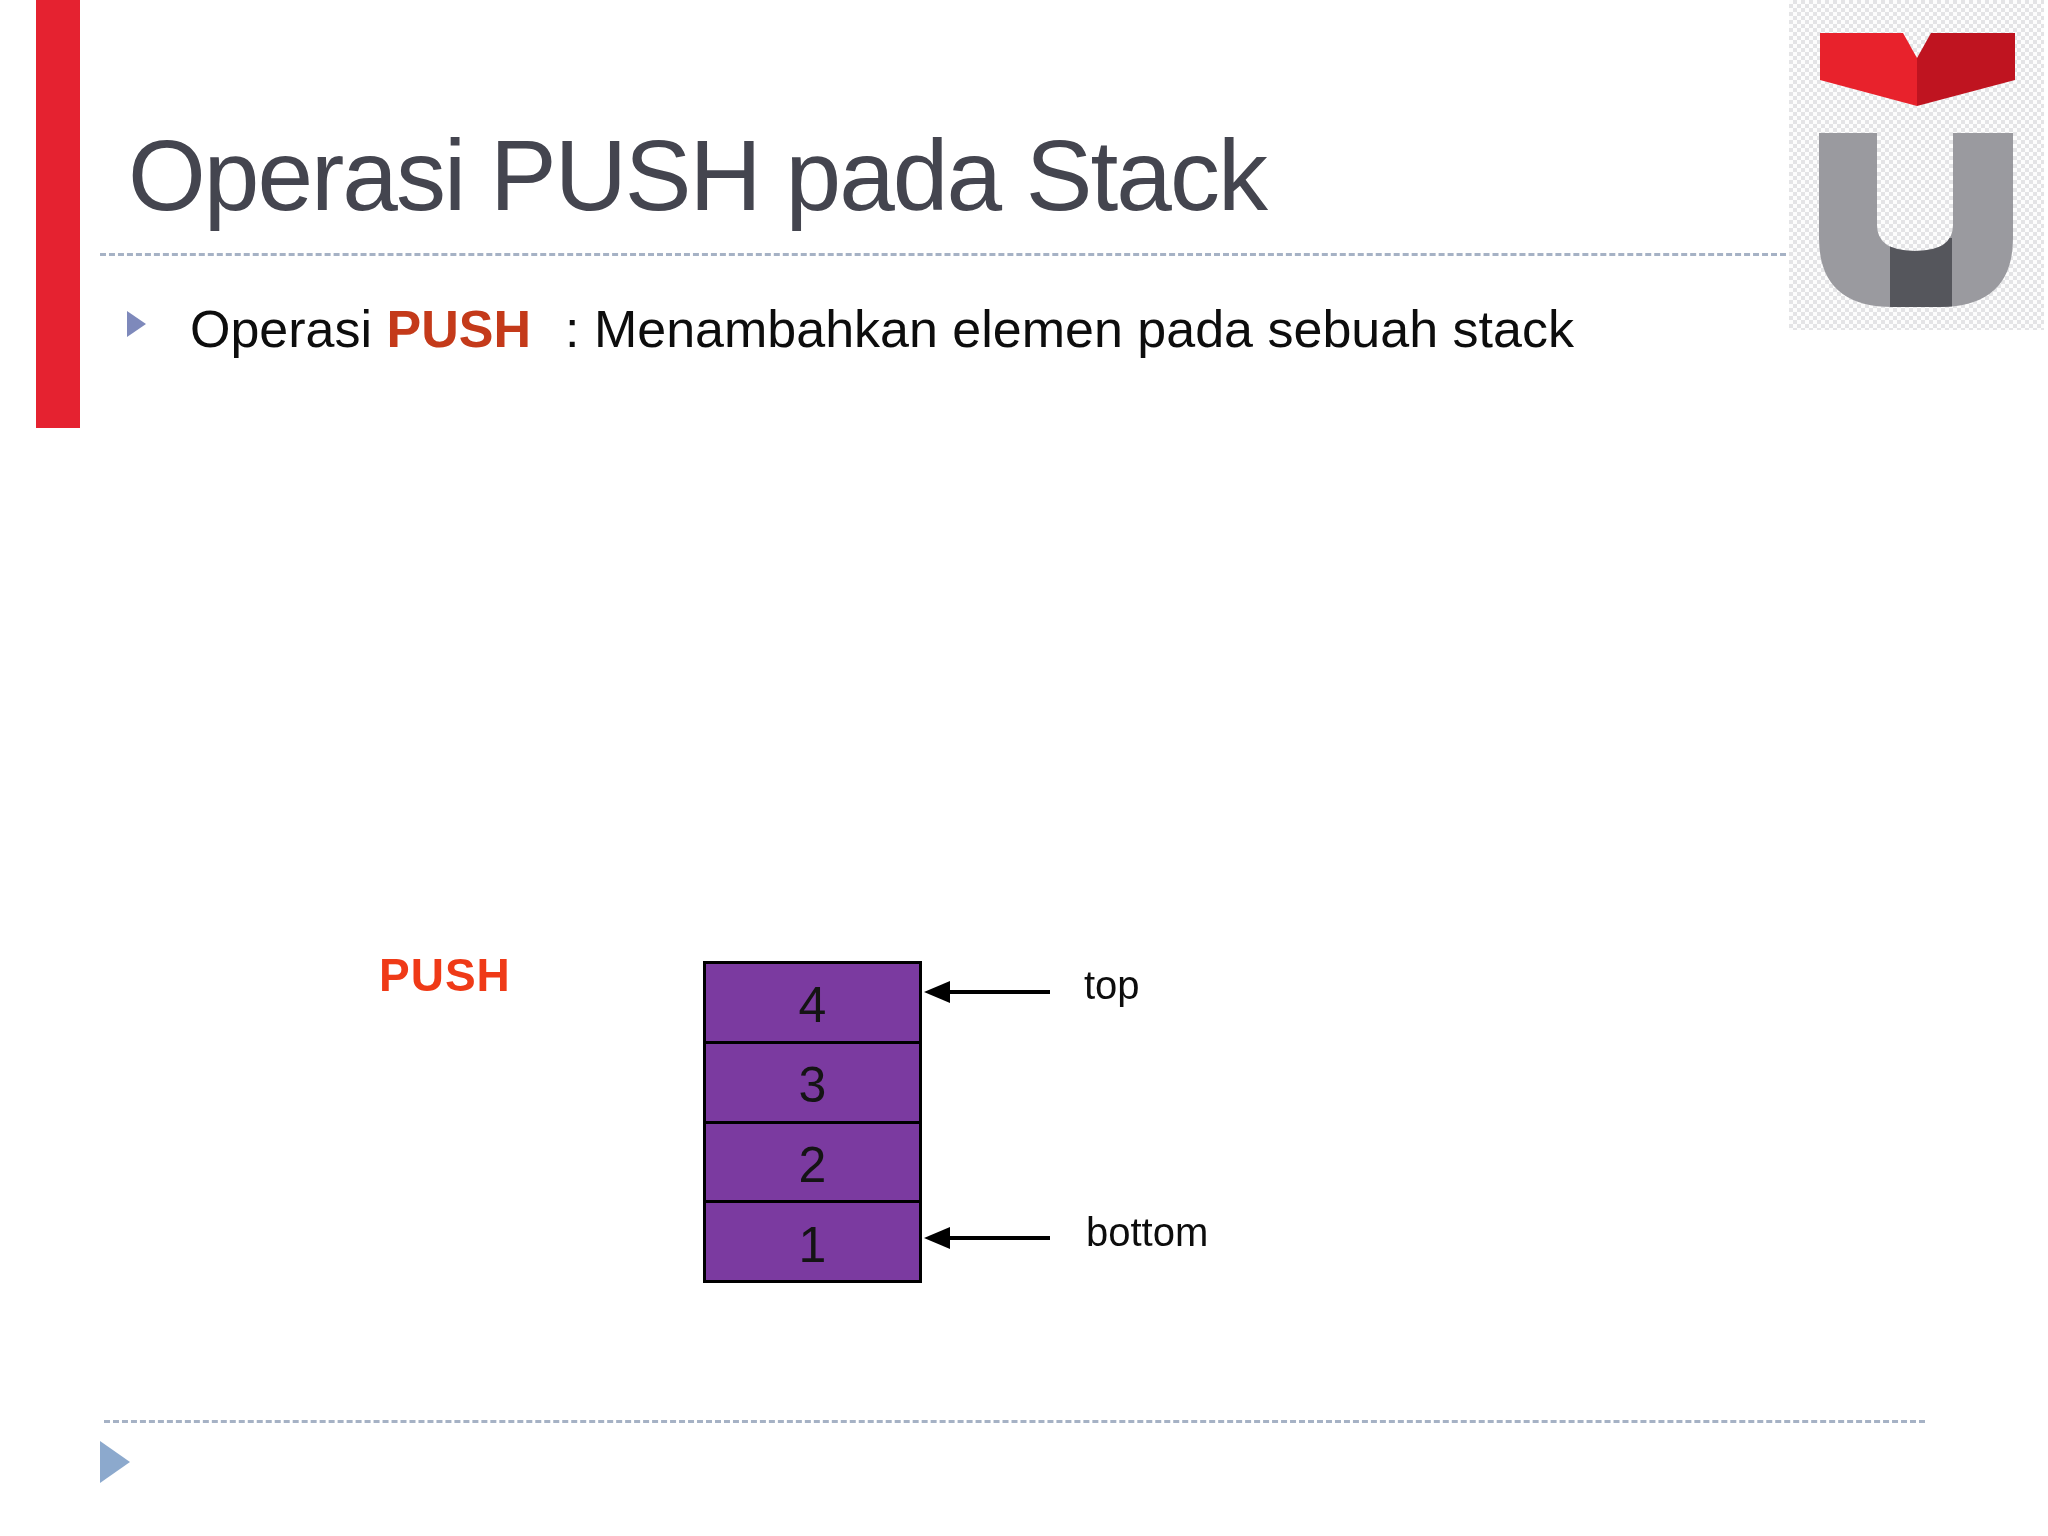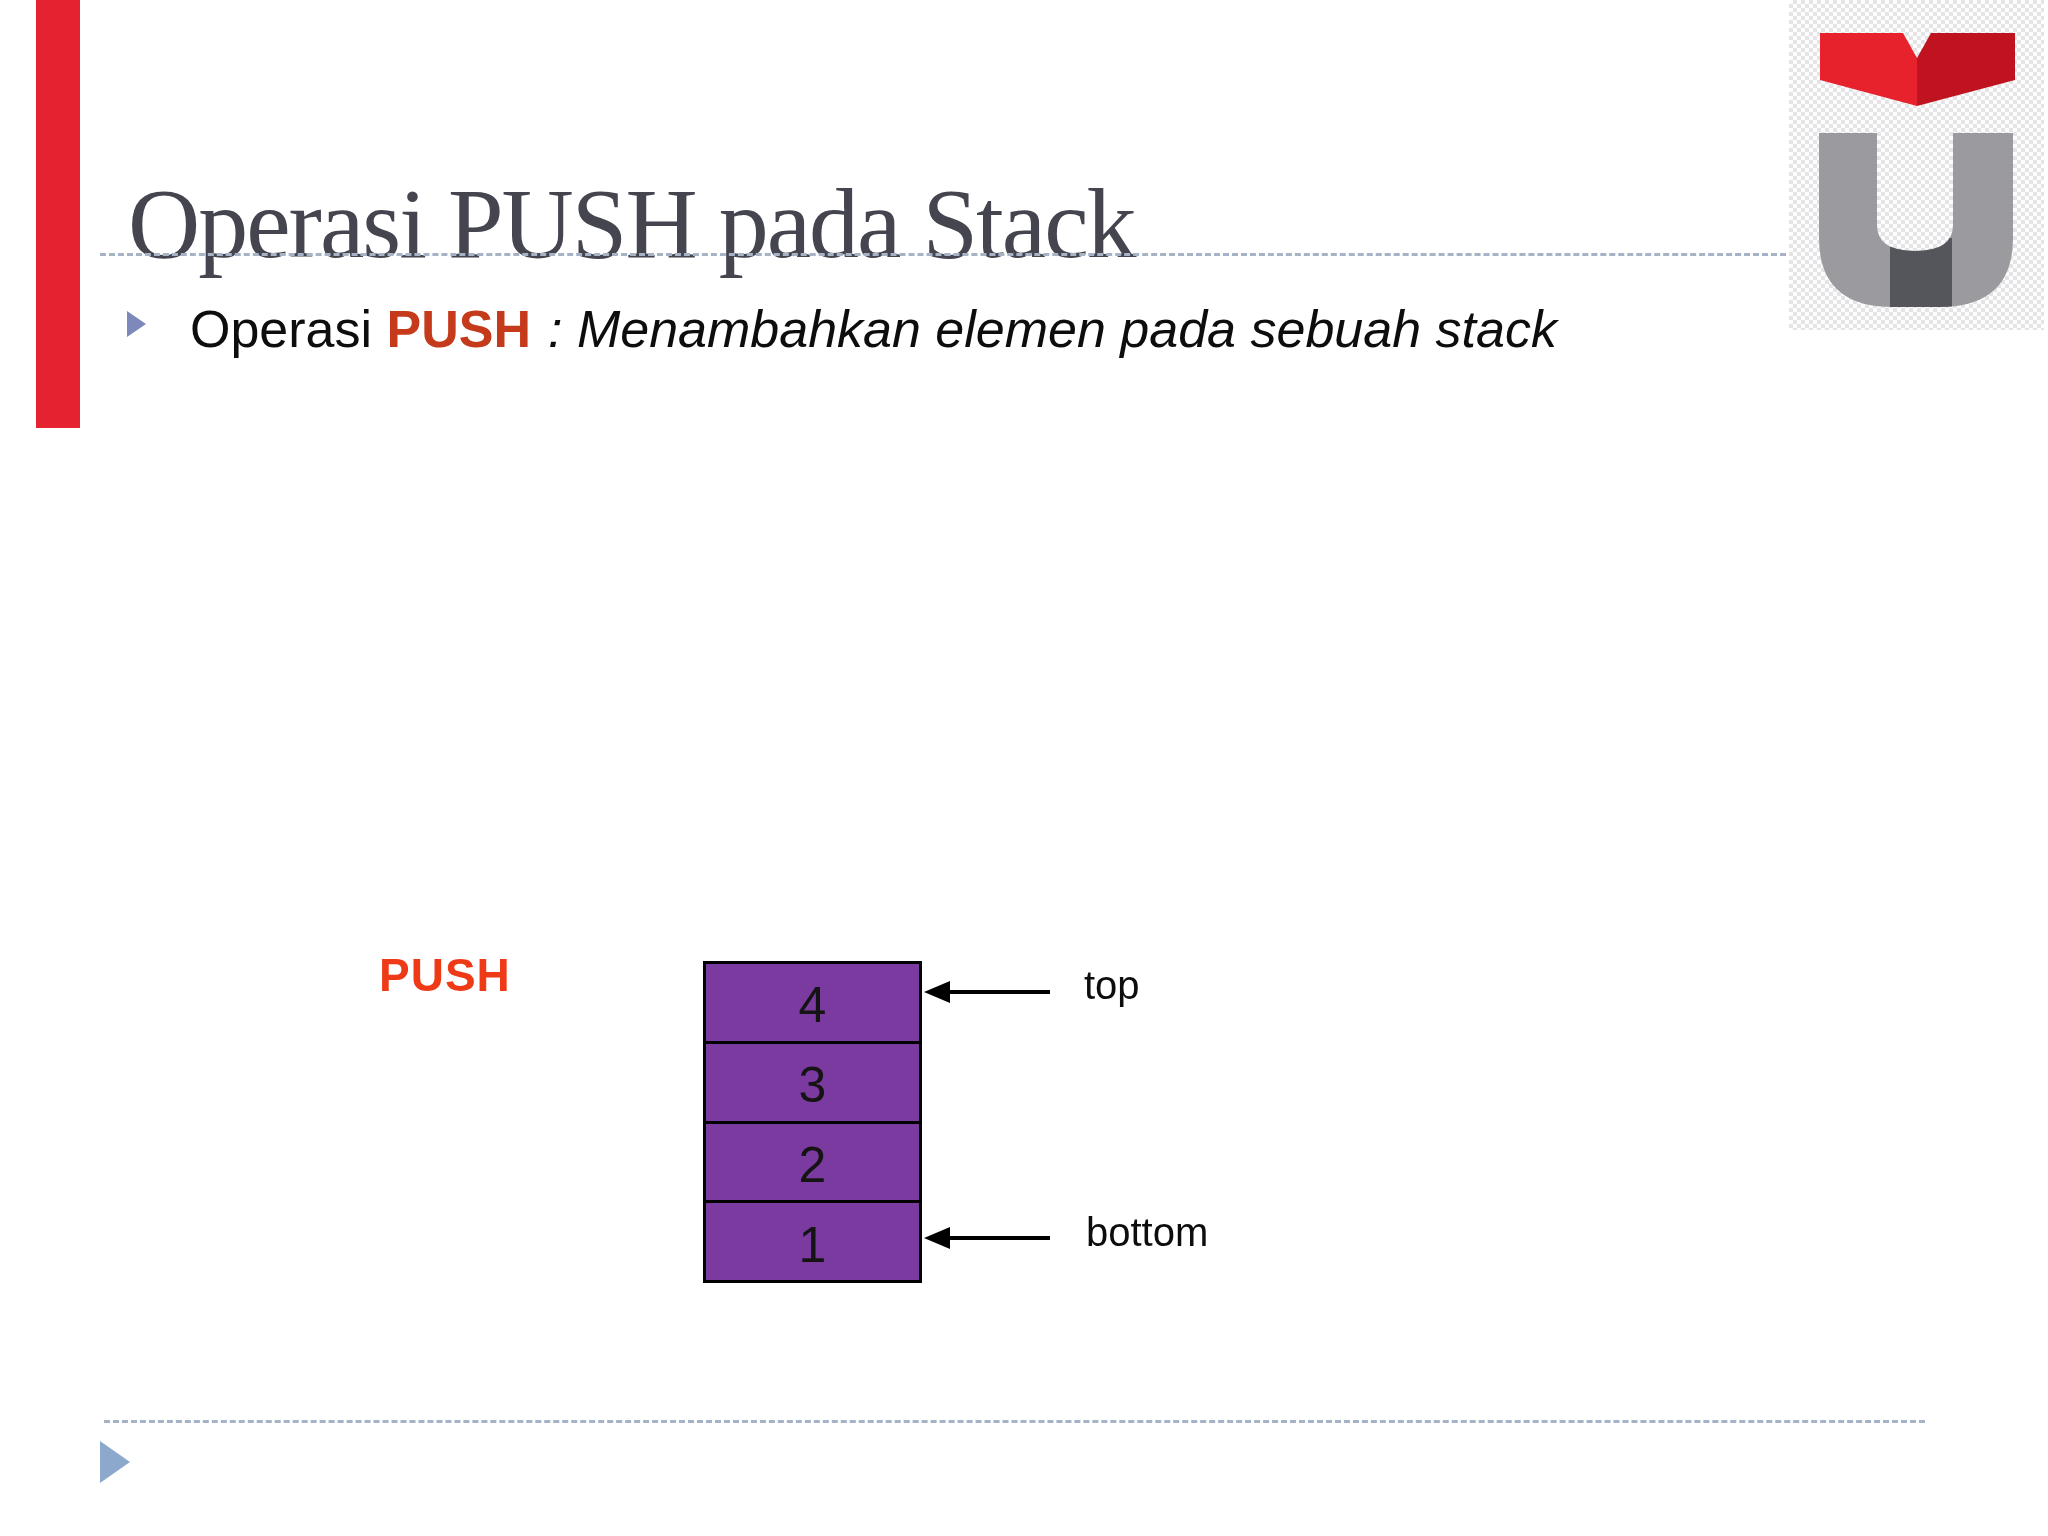--- a/index.html
+++ b/index.html
@@ -5,36 +5,35 @@
   html,body{margin:0;padding:0;background:#ffffff;}
   .stage{
     position:relative;width:2048px;height:1536px;background:#ffffff;overflow:hidden;
     font-family:"Liberation Sans",sans-serif;
   }
   
   .accent-bar{position:absolute;left:36px;top:0;width:44px;height:428px;background:var(--accent-red);}
   
   .title{
     position:absolute;left:128px;top:118px;white-space:nowrap;
-    font-family:Liberation Serif, serif;font-size:100px;letter-spacing:-2px;
+    font-family:Liberation Sans, sans-serif;font-size:100px;letter-spacing:-2px;
     color:var(--title-text);
-    margin-top:48px;
   }
   .rule{position:absolute;height:0;border-top:3px dashed var(--dash-line);}
   .rule-top{left:100px;top:253px;width:1686px;}
   .rule-bottom{left:104px;top:1420px;width:1821px;}
   
   .bullet-marker{
     position:absolute;left:127px;top:311px;width:0;height:0;
     border-left:19px solid var(--bullet-marker);
     border-top:13px solid transparent;border-bottom:13px solid transparent;
   }
   .bullet-line{position:absolute;left:190px;top:299px;font-size:52px;color:#0d0d0d;white-space:nowrap;}
   .bullet-line .hl{font-weight:bold;color:var(--bullet-highlight);}
-  .bullet-line .after{margin-left:17px;font-style:italic;}
+  .bullet-line .after{margin-left:34px;}
   
   .logo{
     position:absolute;left:1789px;top:0;width:255px;height:330px;
     background-image:
       linear-gradient(45deg,#e4e4e6 25%,transparent 25%,transparent 75%,#e4e4e6 75%),
       linear-gradient(45deg,#e4e4e6 25%,transparent 25%,transparent 75%,#e4e4e6 75%);
     background-size:8px 8px;background-position:0 0,4px 4px;background-color:#fdfdfd;
   }
   .logo svg{position:absolute;left:0;top:0;}
   

